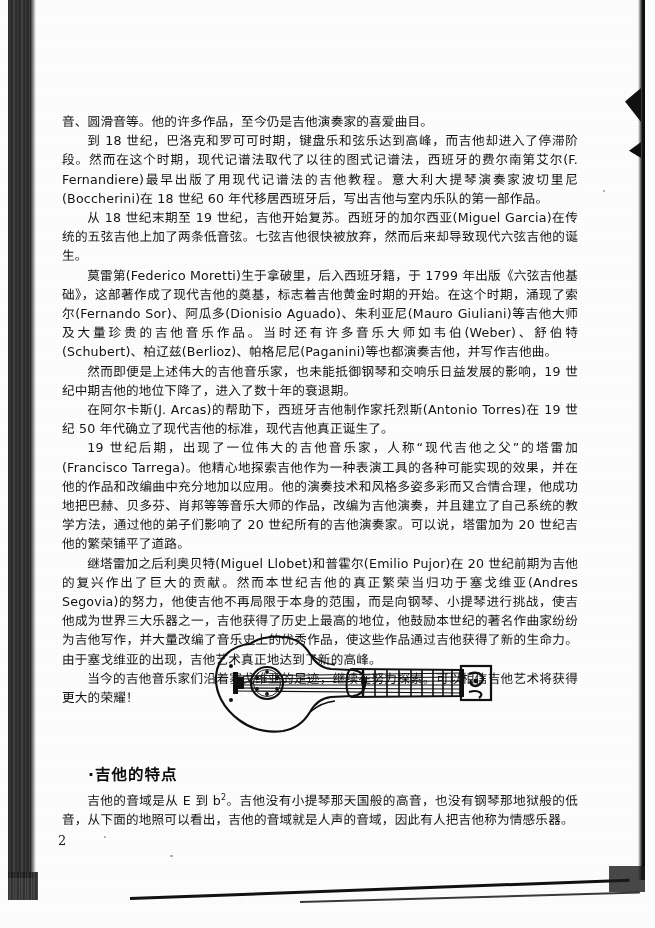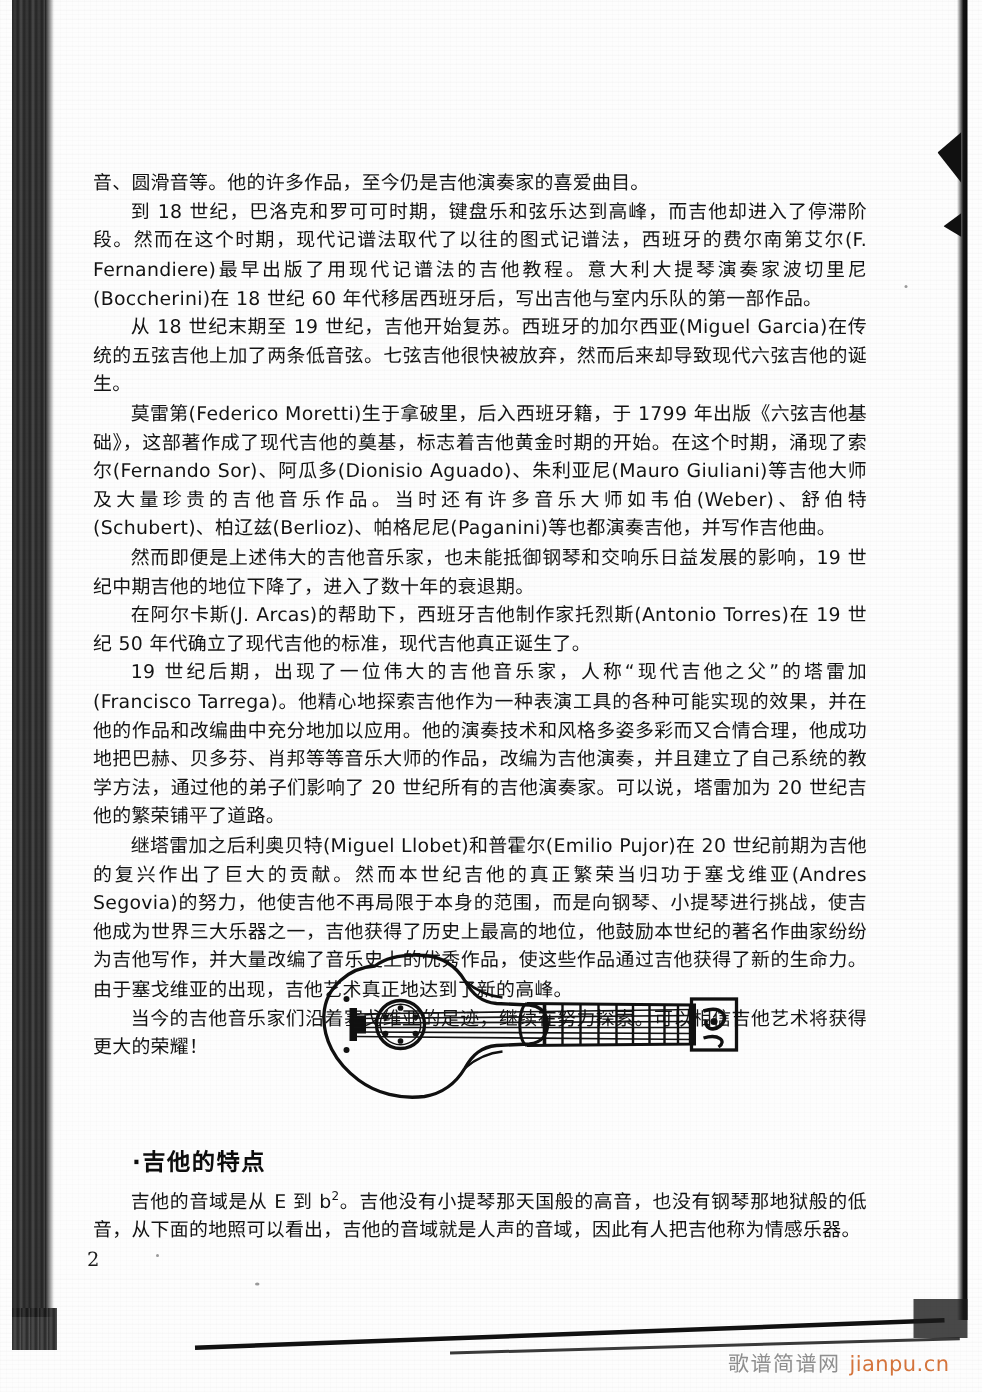--- a/index.html
+++ b/index.html
@@ -314,19 +314,15 @@
   </div>
 
   <div class="section-heading">·吉他的特点</div>
 
   <div class="tail-content">
     <p class="para indent"><span>吉他的音域是从 E 到 b</span><sup class="note">2</sup><span>。吉他没有小提琴那天国般的高音，也没有钢琴那地狱般的低音，从下面的地照可以看出，吉他的音域就是人声的音域，因此有人把吉他称为情感乐器。</span></p>
   </div>
 
   <div class="page-number">2</div>
 
-  <div class="watermark">
-    <span class="wm-cn">歌谱简谱网</span>
-    <span class="wm-en">jianpu.cn</span>
-  </div>
 
   <div class="scan-noise"></div>
 </div>
 
 </body></html>

